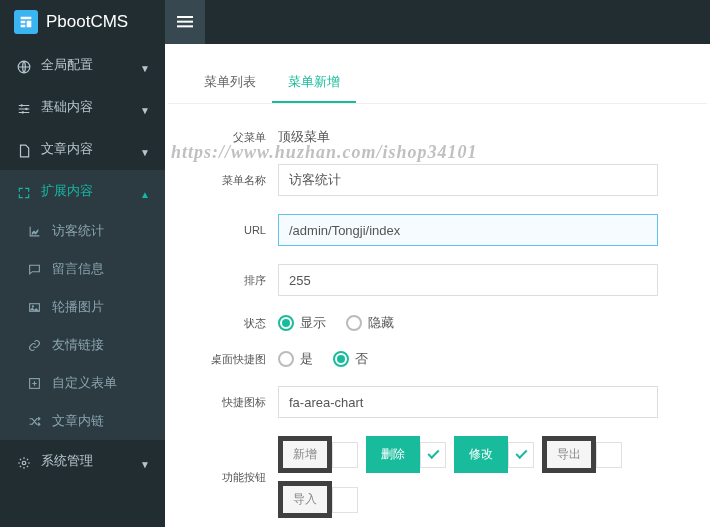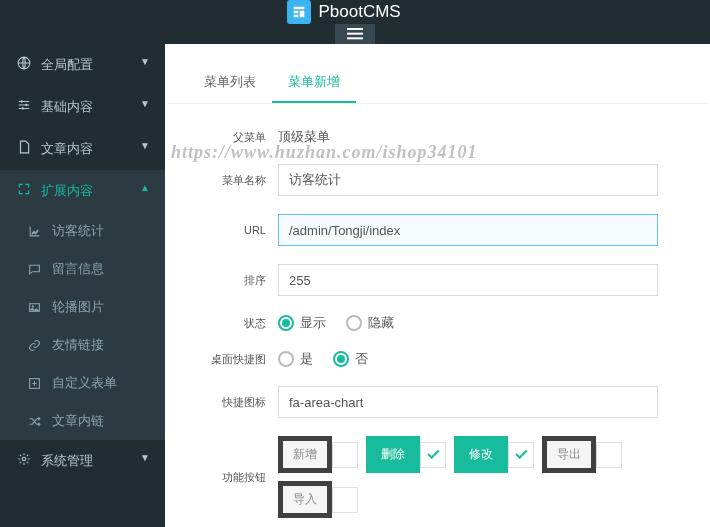--- a/index.html
+++ b/index.html
@@ -1,28 +1,28 @@
 <!DOCTYPE html>
 <html><head>
 <meta charset="utf-8">
 <style>
 * { margin: 0; padding: 0; box-sizing: border-box; }
 body { font-family: "Microsoft YaHei", Arial, sans-serif; font-size: 13px; background: #fff; width: 710px; height: 527px; overflow: hidden; position: relative; }
 
-.header { height: 44px; background: #222d32; display: flex; align-items: center; flex-direction: column; }
+.header { height: 44px; background: #222d32; display: flex; align-items: center; }
 .logo-area { width: 165px; display: flex; align-items: center; padding-left: 14px; background: #222d32; }
 .logo-icon { width: 24px; height: 24px; background: #3bb4f2; border-radius: 3px; display: flex; align-items: center; justify-content: center; margin-right: 8px; }
 .logo-icon svg { width: 16px; height: 16px; fill: #fff; }
 .logo-text { color: #fff; font-size: 17px; font-weight: 400; }
 .hamburger { width: 40px; height: 44px; background: #374850; display: flex; align-items: center; justify-content: center; cursor: pointer; }
 .hamburger svg { width: 16px; height: 14px; fill: #fff; }
 
 .container { display: flex; height: calc(527px - 44px); }
 .sidebar { width: 165px; background: #222d32; color: #b8c7ce; overflow-y: auto; }
-.nav-item { padding: 12px 15px; display: flex; align-items: flex-start; cursor: pointer; position: relative; }
+.nav-item { padding: 12px 15px; display: flex; align-items: flex-end; cursor: pointer; position: relative; }
 .nav-item.active { background: #2c3b41; color: #14b8a6; }
 .nav-icon { width: 18px; margin-right: 8px; display: inline-flex; align-items: center; justify-content: center; }
 .nav-icon svg { width: 14px; height: 14px; fill: currentColor; }
 .nav-caret { position: absolute; right: 15px; font-size: 10px; }
 .sub-nav { background: #2c3b41; }
 .sub-item { padding: 10px 15px 10px 28px; display: flex; align-items: center; cursor: pointer; color: #8aa4af; }
 .sub-icon { width: 18px; margin-right: 6px; display: inline-flex; }
 .sub-icon svg { width: 13px; height: 13px; fill: currentColor; }
 
 .main { flex: 1; background: #fff; padding: 3px; overflow-y: auto; }

